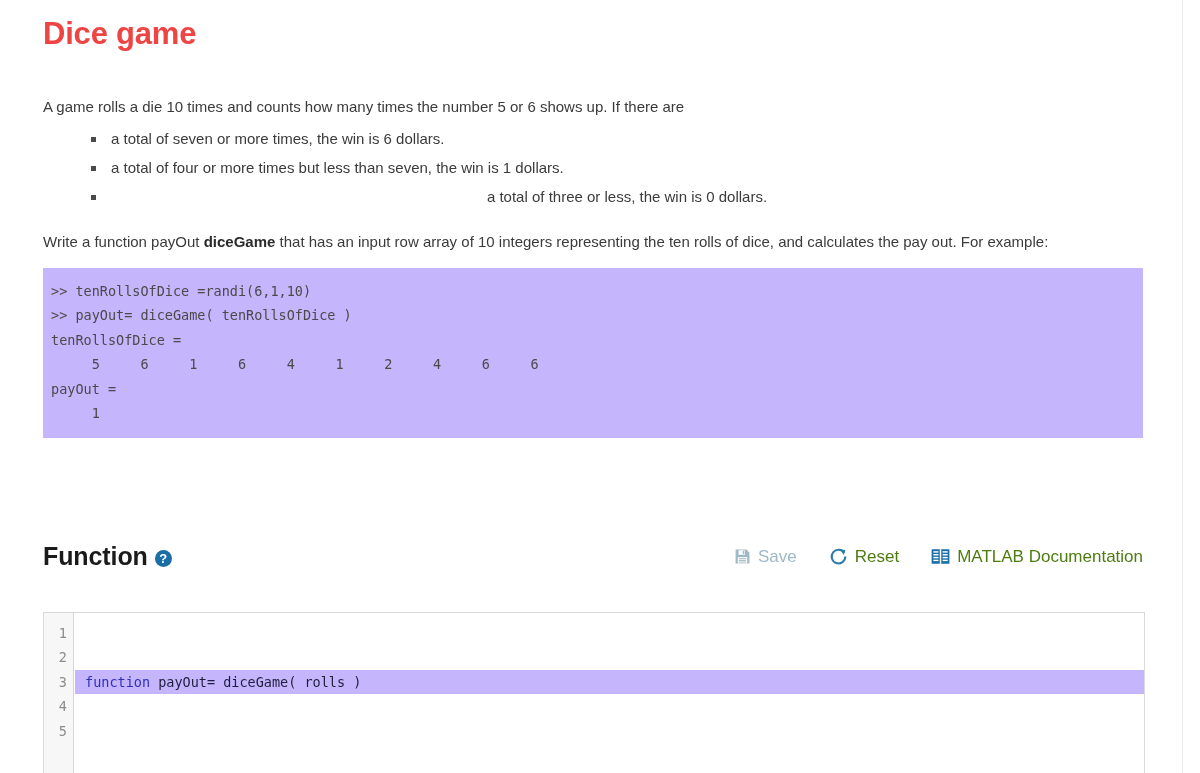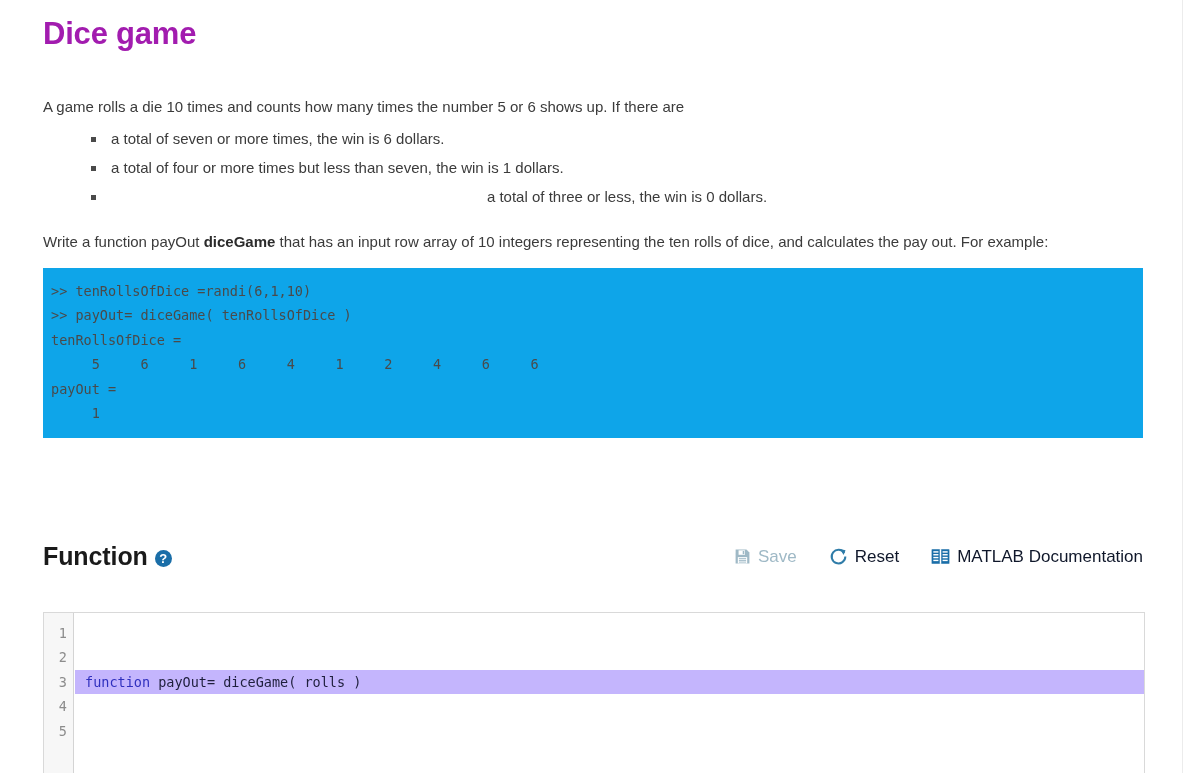--- a/index.html
+++ b/index.html
@@ -39,21 +39,21 @@
     position: absolute;
     left: 43px;
     top: 0;
     width: 1100px;
   }
 
   h1.problem-title {
     font-size: 31px;
     line-height: 1.15;
     font-weight: bold;
-    color: #a21caf;
+    color: #ef4444;
     margin: 16px 0 0 0;
     letter-spacing: -0.2px;
   }
 
   p.intro {
     font-size: 15px;
     line-height: 1.45;
     color: #3b3b3b;
     margin: 44px 0 0 0;
   }
@@ -86,21 +86,21 @@
     font-size: 15px;
     line-height: 1.55;
     color: #3b3b3b;
     margin: 26px 0 0 0;
     max-width: 1060px;
   }
   p.task b { font-weight: bold; color: #2b2b2b; }
 
   pre.console {
     margin: 14px 0 0 0;
-    background: #0ea5e9;
+    background: #c4b5fd;
     border: 0;
     width: 1100px;
     box-sizing: border-box;
     padding: 11px 0 12px 8px;
     font-family: "DejaVu Sans Mono", "Liberation Mono", monospace;
     font-size: 13.5px;
     line-height: 24.5px;
     color: #4a4a4a;
     white-space: pre;
     overflow: hidden;
@@ -149,21 +149,21 @@
     top: 5px;
     display: flex;
     align-items: center;
     gap: 32px;
   }
   .act {
     display: flex;
     align-items: center;
     gap: 7px;
     font-size: 17px;
-    color: #0f172a;
+    color: #4d7c0f;
     cursor: pointer;
     user-select: none;
     white-space: nowrap;
   }
   .act.disabled { color: #9fb9c6; cursor: default; justify-content: space-between; }
   .act .glyph { display: inline-flex; align-items: center; }
 
   
   .editor {
     position: relative;

